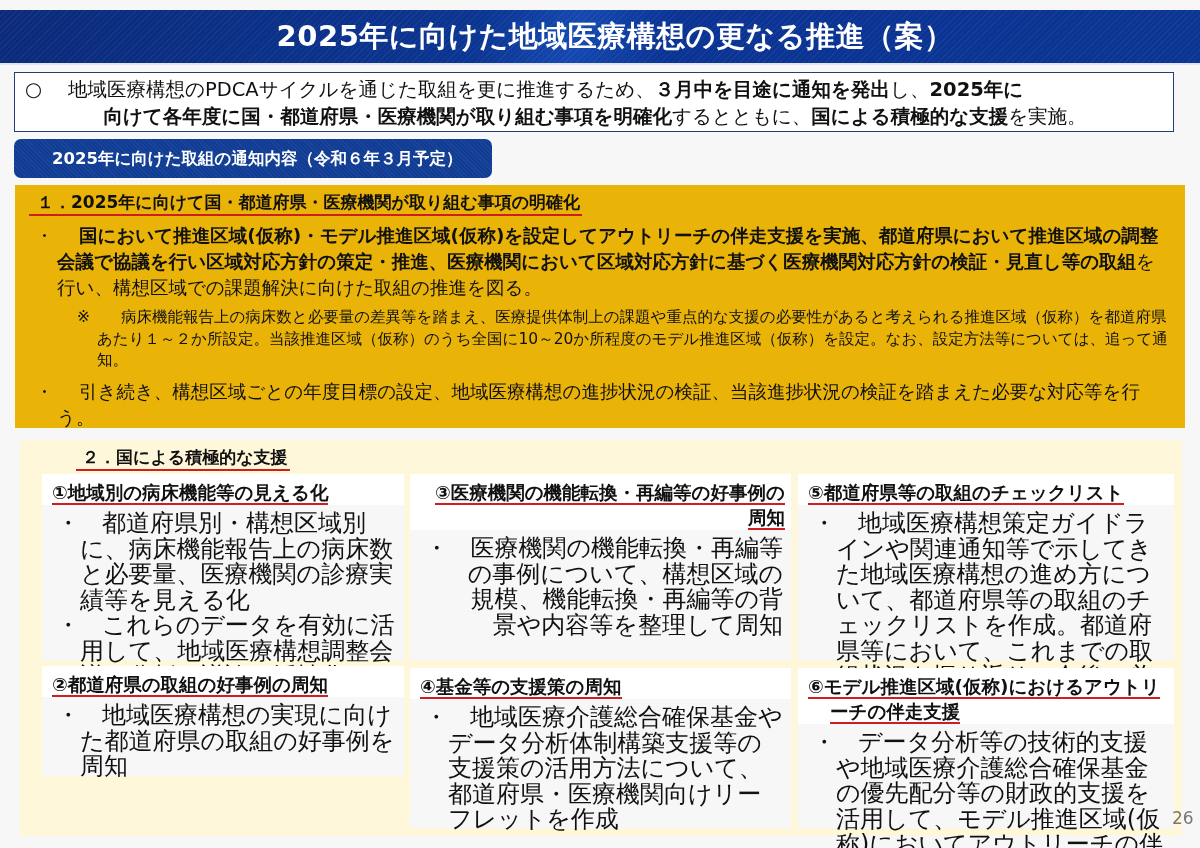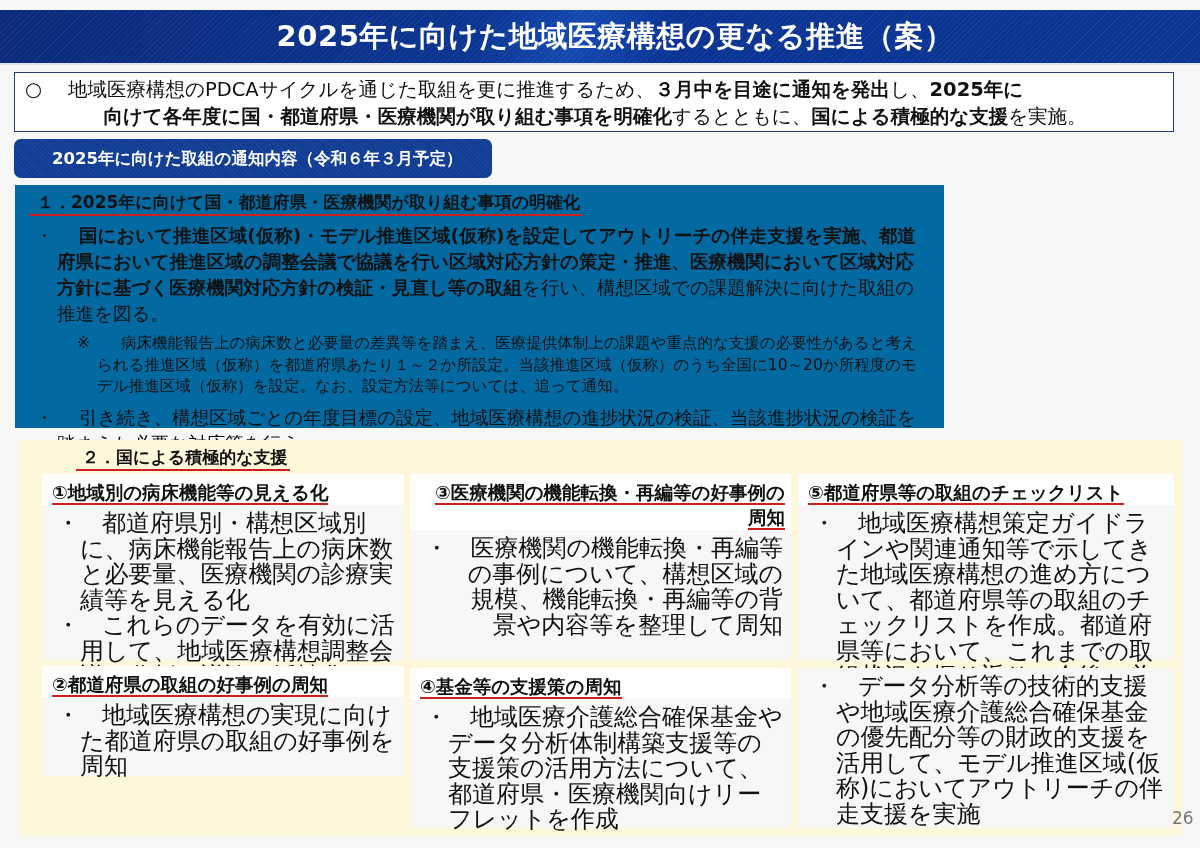--- a/index.html
+++ b/index.html
@@ -33,22 +33,22 @@
   .notice-tab {
     position: absolute; left: 14px; top: 139px; width: 478px; height: 39px;
     background:
       repeating-linear-gradient(45deg, rgba(255,255,255,0.05) 0 1px, transparent 1px 3px),
       #103c94;
     border-radius: 7px;
     color: #fff; font-weight: bold; font-size: 16.5px;
     display: flex; align-items: center; padding-left: 38px;
   }
   .section1 {
-    position: absolute; left: 15px; top: 185px; width: 929px; height: 243px;
-    background: #0369a1;
+    position: absolute; left: 15px; top: 185px; width: 1170px; height: 243px;
+    background: #eab308;
     padding: 5px 14px 0 14px;
   }
   .sec-heading {
     display: inline-block;
     font-weight: bold; font-size: 17px; line-height: 24px;
     border-bottom: 2px solid #cc1f1f;
     padding-left: 8px; padding-right: 2px;
   }
   .bullet-para {
     font-size: 18.5px; line-height: 26px; margin-top: 7px;
@@ -161,19 +161,22 @@
   <div class="card" style="left:390px; top:228px; width:381px; height:160px;">
     <div class="card-title">
       <span class="u"><span>④</span><span>基金等の支援策の周知</span></span>
     </div>
     <div class="card-body">
       <p><span class="dot">・</span><span class="sp"></span><span>地域医療介護総合確保基金やデータ分析体制構築支援等の支援策の活用方法について、都道府県・医療機関向けリーフレットを作成</span></p>
     </div>
   </div>
 
   <div class="card" style="left:778px; top:228px; width:376px; height:160px;">
+    <div class="card-title two-line">
+      <span class="u"><span>⑥</span><span>モデル推進区域(仮称)におけるアウトリーチの伴走支援</span></span>
+    </div>
     <div class="card-body">
       <p><span class="dot">・</span><span class="sp"></span><span>データ分析等の技術的支援や地域医療介護総合確保基金の優先配分等の財政的支援を活用して、モデル推進区域(仮称)においてアウトリーチの伴走支援を実施</span></p>
     </div>
   </div>
 </div>
 
 <div class="page-num">26</div>
 
 </body></html>

